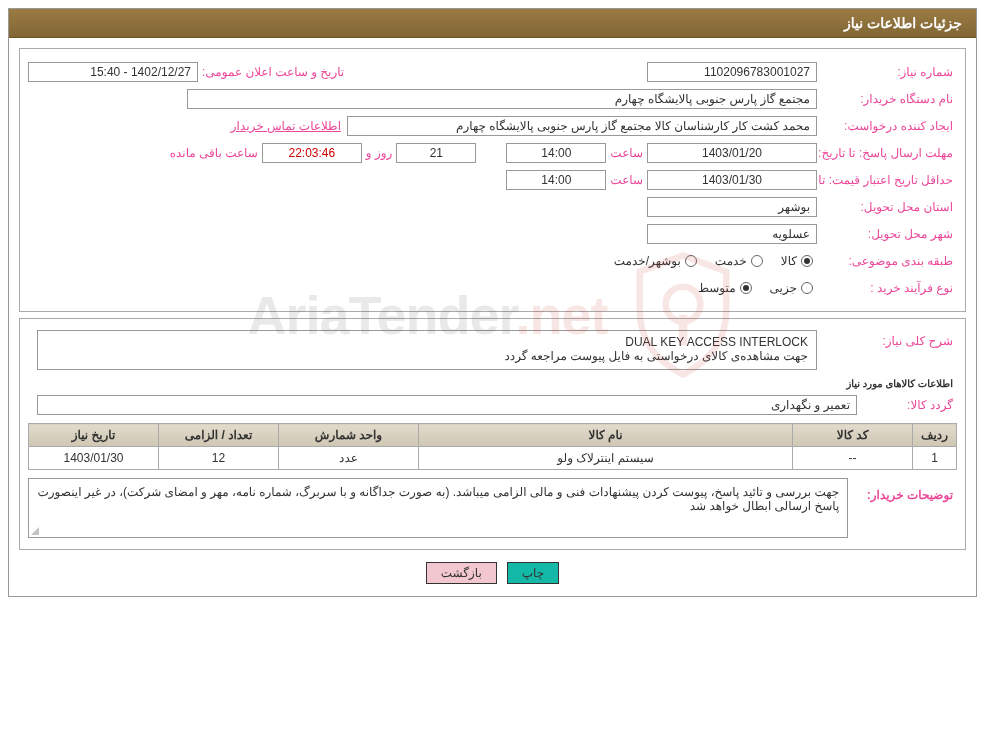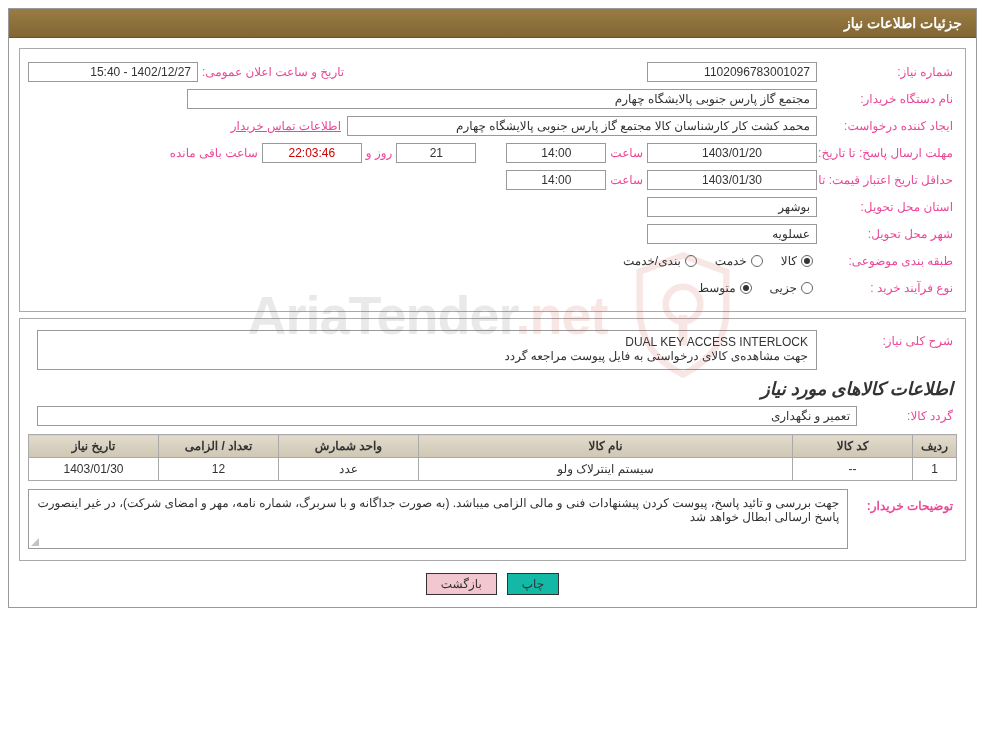--- a/index.html
+++ b/index.html
@@ -78,24 +78,23 @@
 }
 .desc-readonly {
   border: 1px solid #999;
   padding: 4px 8px;
   font-size: 12px;
   min-height: 40px;
   width: 780px;
 }
 .subhead {
   font-weight: bold;
-  font-size: 18px;
+  font-size: 10px;
   color: #333;
   margin: 8px 4px 4px;
-  font-style: italic;
 }
 .table {
   width: 100%;
   border-collapse: collapse;
   margin-top: 6px;
 }
 .table th, .table td {
   border: 1px solid #aaa;
   padding: 4px 8px;
   font-size: 12px;
@@ -239,21 +238,21 @@
         <div class="radio-item">
           <span class="radio checked"></span>
           <span>کالا</span>
         </div>
         <div class="radio-item">
           <span class="radio"></span>
           <span>خدمت</span>
         </div>
         <div class="radio-item">
           <span class="radio"></span>
-          <span>بندی/خدمت</span>
+          <span>بوشهر/خدمت</span>
         </div>
       </div>
     </div>
 
     <div class="row">
       <span class="label label-right">نوع فرآیند خرید :</span>
       <div class="radio-set">
         <div class="radio-item">
           <span class="radio"></span>
           <span>جزیی</span>

